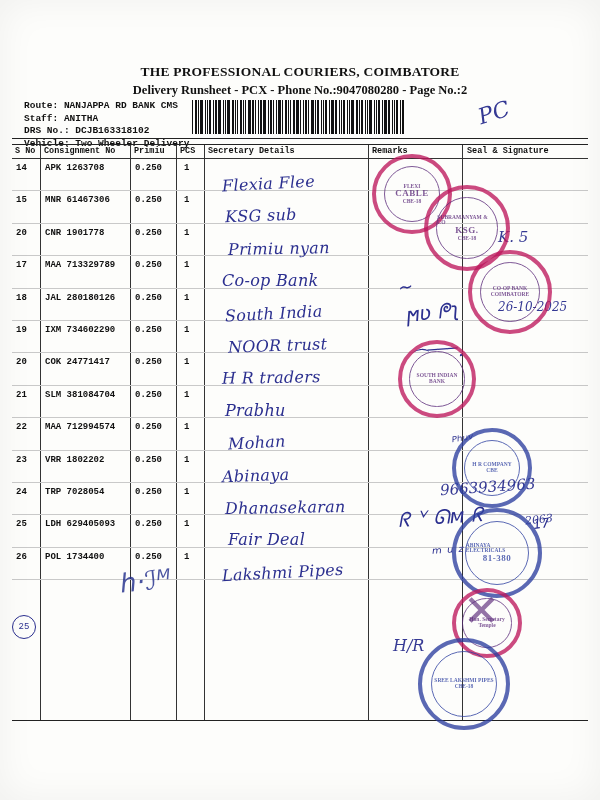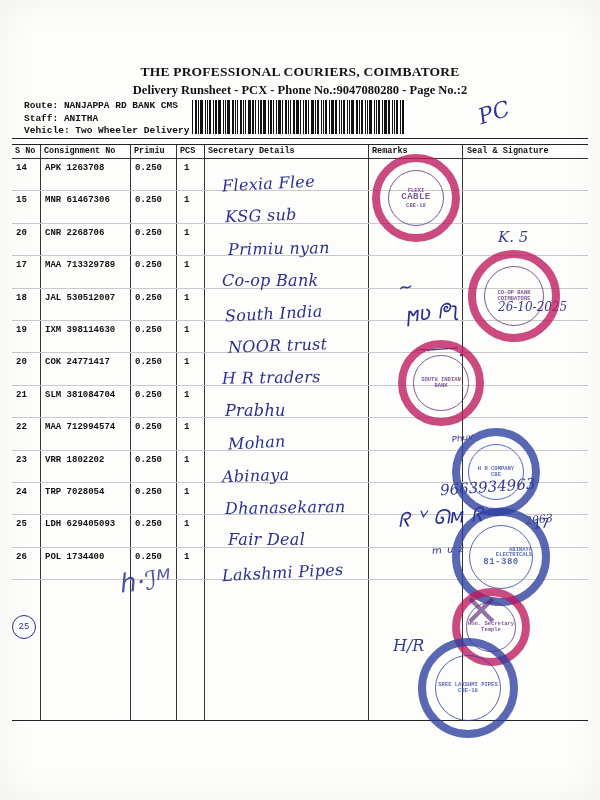--- a/index.html
+++ b/index.html
@@ -82,25 +82,25 @@
     font-family:"DejaVu Sans", sans-serif;
     color:#2b2f8f;
     font-size:13px;
     font-style:italic;
     white-space:nowrap;
   }
 
   
   .stamp{
     position:absolute;
-    border:8px solid #be185d;
+    border:4px solid #be185d;
     color:#5b2a7a;
     border-radius:50%;
-    text-align:right;
-    font-family:Liberation Mono, monospace;
+    text-align:left;
+    font-family:Liberation Serif, serif;
     font-weight:bold;
     opacity:.78;
     display:flex;align-items:center;justify-content:center;
     flex-direction:column;
     line-height:1.05;
     overflow:hidden;
   }
   .stamp .inner{
     border:1px solid #5b2a7a;border-radius:50%;
     width:76%;height:76%;
@@ -135,20 +135,21 @@
 <body>
 
 <div class="sheet">
 
   <div class="title">THE PROFESSIONAL COURIERS, COIMBATORE</div>
   <div class="subtitle">Delivery Runsheet - PCX - Phone No.:9047080280 - Page No.:2</div>
 
   <div class="meta">
     <div>Route: NANJAPPA RD BANK CMS</div>
     <div>Staff: ANITHA</div>
+    <div>DRS No.: DCJB163318102</div>
     <div>Vehicle: Two Wheeler Delivery</div>
   </div>
 
   <div class="barcode" id="barcode">
       <i style="left: 0px; width: 1px;"></i>
       <i style="left: 3px; width: 2px;"></i>
       <i style="left: 6px; width: 1px;"></i>
       <i style="left: 8px; width: 3px;"></i>
       <i style="left: 13px; width: 1px;"></i>
       <i style="left: 15px; width: 1px;"></i>
@@ -252,42 +253,42 @@
         <div class="rowline" style="top: 45.4px;"></div>
         <div class="row" style="top: 46.4px;">
           <span class="c" style="left:4px">15</span>
           <span class="c" style="left:33px">MNR 61467306</span>
           <span class="c" style="left:123px">0.250</span>
           <span class="c" style="left:172px">1</span>
         </div>
         <div class="rowline" style="top: 77.8px;"></div>
         <div class="row" style="top: 78.8px;">
           <span class="c" style="left:4px">20</span>
-          <span class="c" style="left:33px">CNR 2268706</span>
+          <span class="c" style="left:33px">CNR 1901778</span>
           <span class="c" style="left:123px">0.250</span>
           <span class="c" style="left:172px">1</span>
         </div>
         <div class="rowline" style="top: 110.2px;"></div>
         <div class="row" style="top: 111.2px;">
           <span class="c" style="left:4px">17</span>
           <span class="c" style="left:33px">MAA 713329789</span>
           <span class="c" style="left:123px">0.250</span>
           <span class="c" style="left:172px">1</span>
         </div>
         <div class="rowline" style="top: 142.6px;"></div>
         <div class="row" style="top: 143.6px;">
           <span class="c" style="left:4px">18</span>
-          <span class="c" style="left:33px">JAL 530512007</span>
+          <span class="c" style="left:33px">JAL 280180126</span>
           <span class="c" style="left:123px">0.250</span>
           <span class="c" style="left:172px">1</span>
         </div>
         <div class="rowline" style="top: 175px;"></div>
         <div class="row" style="top: 176px;">
           <span class="c" style="left:4px">19</span>
-          <span class="c" style="left:33px">IXM 398114630</span>
+          <span class="c" style="left:33px">IXM 734602290</span>
           <span class="c" style="left:123px">0.250</span>
           <span class="c" style="left:172px">1</span>
         </div>
         <div class="rowline" style="top: 207.4px;"></div>
         <div class="row" style="top: 208.4px;">
           <span class="c" style="left:4px">20</span>
           <span class="c" style="left:33px">COK 24771417</span>
           <span class="c" style="left:123px">0.250</span>
           <span class="c" style="left:172px">1</span>
         </div>
@@ -371,20 +372,27 @@
   <div class="scribble" style="left:120px;top:566px;font-size:26px;color:#1e2a8a;transform:rotate(-6deg);opacity:.8">ℎ·ℐᴹ</div>
 
   <div class="stamp t1" style="left:372px;top:154px;width:72px;height:72px;">
     <div class="inner">
       <div class="tiny">FLEXI</div>
       <div class="big">CABLE</div>
       <div class="tiny">CBE-18</div>
     </div>
   </div>
 
+  <div class="stamp t1" style="left:424px;top:185px;width:78px;height:78px;">
+    <div class="inner">
+      <div class="tiny">SUBRAMANYAM &amp; CO</div>
+      <div class="big">KSG.</div>
+      <div class="tiny">CBE-18</div>
+    </div>
+  </div>
 
   <div class="stamp t1" style="left:468px;top:250px;width:76px;height:76px;">
     <div class="inner">
       <div class="tiny">CO-OP BANK</div>
       <div class="tiny">COIMBATORE</div>
     </div>
   </div>
 
   <div class="stamp t1" style="left:398px;top:340px;width:70px;height:70px;">
     <div class="inner">

